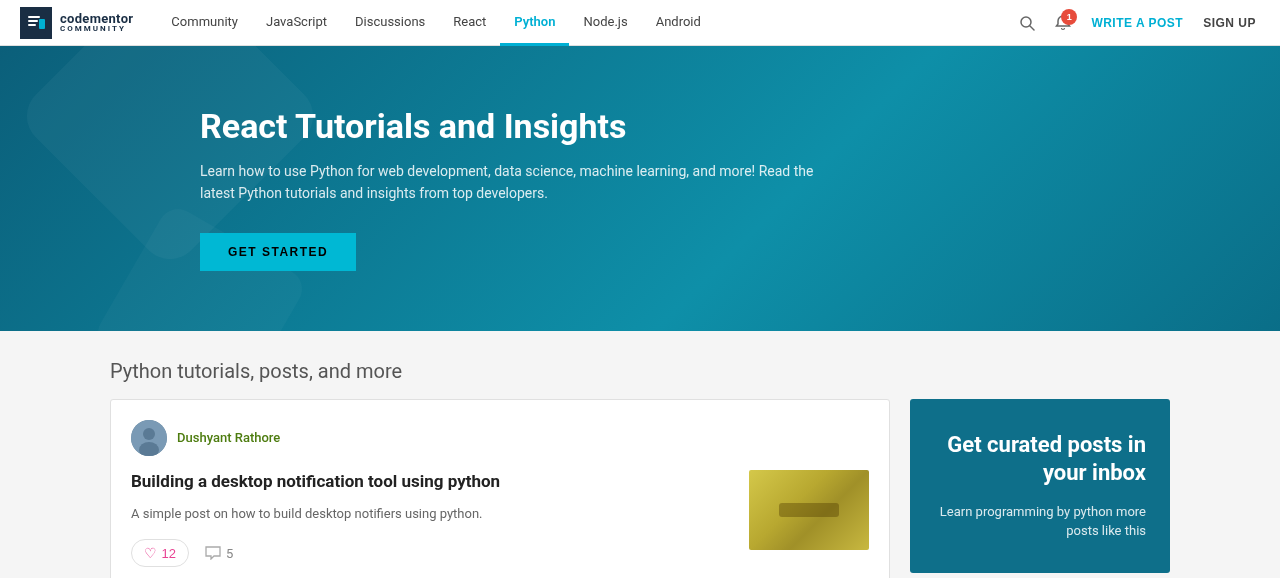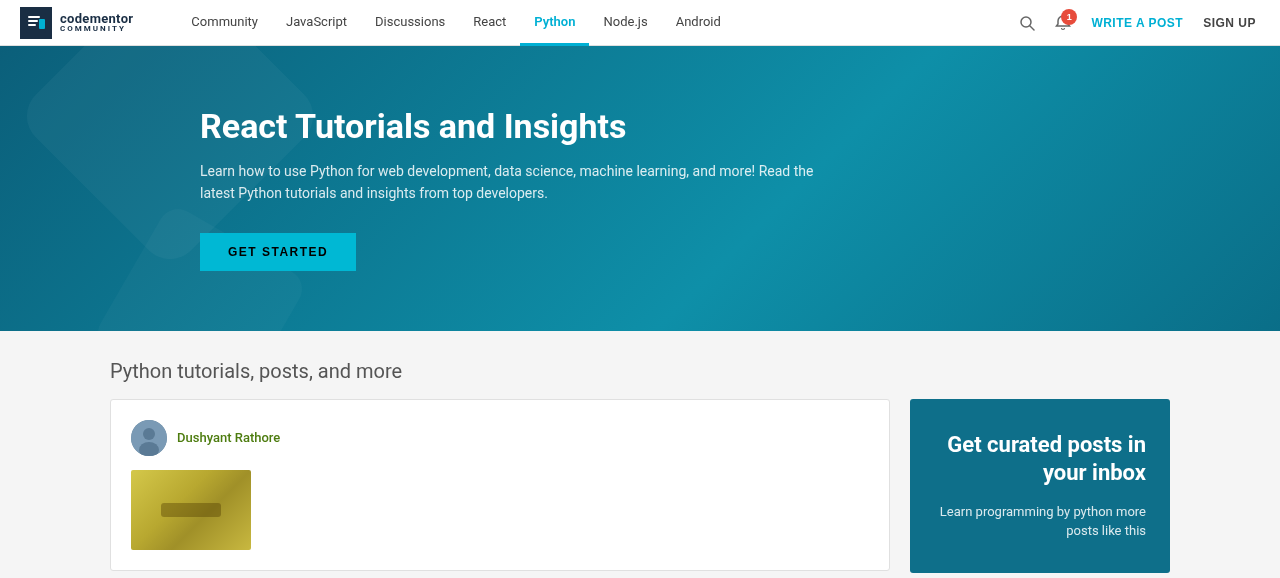--- a/index.html
+++ b/index.html
@@ -8,21 +8,20 @@
     
     .navbar {
       background: #fff;
       border-bottom: 1px solid #e0e0e0;
       height: 46px;
       display: flex;
       align-items: center;
       padding: 0 20px;
       position: relative;
       z-index: 10;
-      gap: 20px;
     }
     .navbar-logo {
       display: flex;
       align-items: center;
       gap: 8px;
       margin-right: 24px;
       text-decoration: none;
     }
     .logo-icon {
       width: 32px;
@@ -404,20 +403,36 @@
         <div class="author-avatar">
           <svg viewBox="0 0 36 36" fill="none">
             <circle cx="18" cy="18" r="18" fill="#7a9ab5"></circle>
             <circle cx="18" cy="14" r="6" fill="#5a7a95"></circle>
             <ellipse cx="18" cy="30" rx="10" ry="8" fill="#5a7a95"></ellipse>
           </svg>
         </div>
         <span class="author-name">Dushyant Rathore</span>
       </div>
       <div class="post-body">
+        <div class="post-text">
+          <h2 class="post-title">Building a desktop notification tool using python</h2>
+          <p class="post-excerpt">A simple post on how to build desktop notifiers using python.</p>
+          <div class="post-meta">
+            <button class="like-btn">
+              <span class="heart">♡</span>
+              <span>12</span>
+            </button>
+            <div class="comment-count">
+              <svg width="16" height="14" viewBox="0 0 16 14" fill="none">
+                <path d="M1 1h14v9H9l-3 3V10H1V1z" stroke="#aaa" stroke-width="1.3" fill="none"></path>
+              </svg>
+              <span>5</span>
+            </div>
+          </div>
+        </div>
         <div class="post-thumbnail">
           <div class="thumbnail-bar"></div>
         </div>
       </div>
     </div>
 
     <div class="sidebar-card">
       <h3 class="sidebar-card-title">Get curated posts in your inbox</h3>
       <p class="sidebar-card-desc">Learn programming by python more posts like this</p>
     </div>

